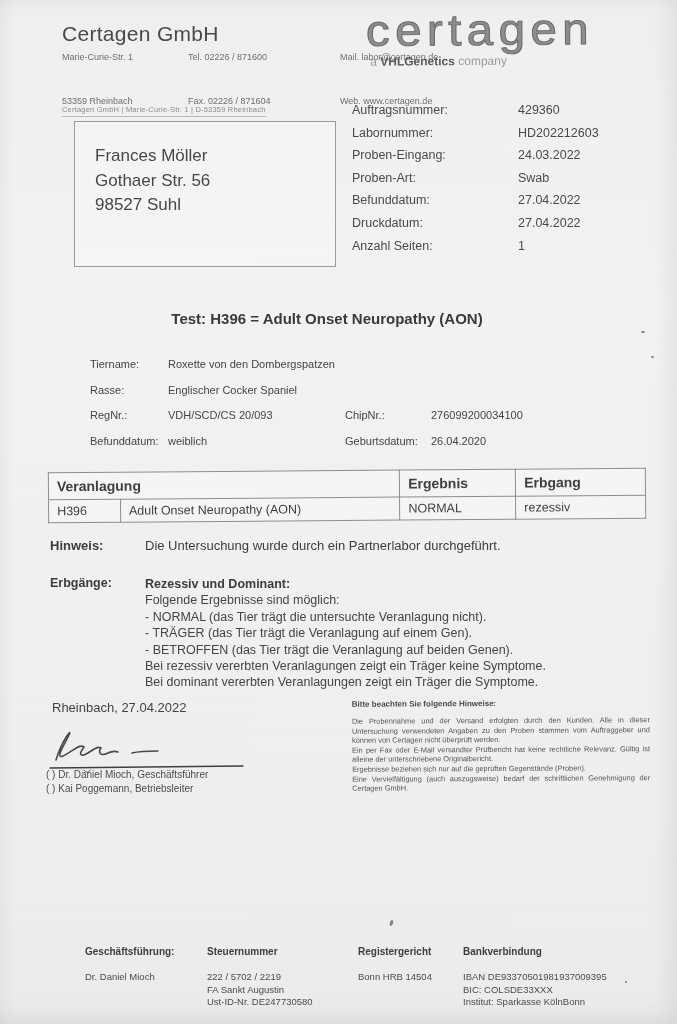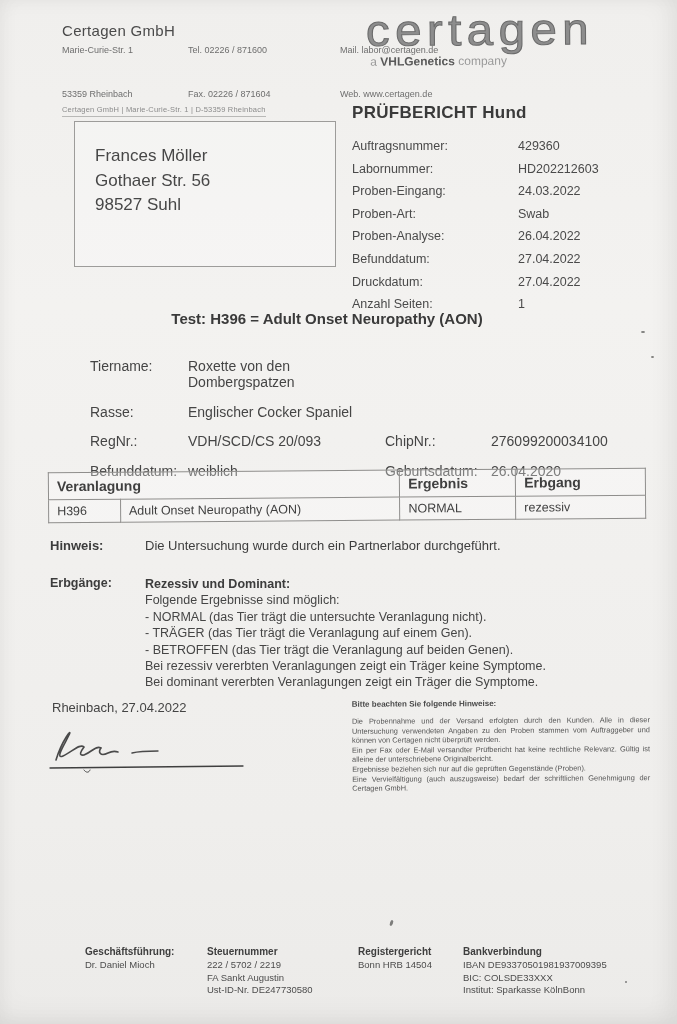--- a/index.html
+++ b/index.html
@@ -9,21 +9,21 @@
     background:#d8d7d5;
   }
   .page{
     position:relative;width:677px;height:1024px;overflow:hidden;
     background:linear-gradient(180deg,#f0efed 0%,#f3f2f0 30%,#efeeec 80%,#ecebe9 100%);
     box-shadow:inset -10px 0 22px rgba(0,0,0,0.045), inset 0 -12px 24px rgba(0,0,0,0.035), inset 6px 0 14px rgba(0,0,0,0.02);
     color:#3d3d3d;
   }
   
   .sender{position:absolute;left:62px;top:22px;}
-  .sender .company{font-size:15px;color:#4a4a4a;letter-spacing:.3px;margin-bottom:6px;}
+  .sender .company{font-size:21px;color:#4a4a4a;letter-spacing:.3px;margin-bottom:6px;}
   .sender-grid{display:grid;grid-template-columns:92px 118px auto;column-gap:8px;row-gap:4px;font-size:9px;color:#6e6e6e;gap:34px;}
   .logo{position:absolute;left:366px;top:8px;transform:rotate(-0.4deg);}
   .logo-word{
     font-size:44px;line-height:44px;color:#8d8d8d;letter-spacing:5px;
     -webkit-text-stroke:1px #6b6b6b;transform:scaleX(1.08);transform-origin:left;
   }
   .logo-sub{font-size:12px;color:#9a9a9a;margin-top:2px;margin-left:4px;}
   .logo-sub b{color:#5a5a5a;font-weight:bold;}
   
   .return-line{
@@ -38,21 +38,21 @@
   
   .meta{position:absolute;left:352px;top:103px;width:300px;}
   .meta-title{font-size:17px;font-weight:bold;color:#3a3a3a;letter-spacing:.3px;margin-bottom:16px;}
   .meta-row{display:flex;font-size:12.5px;color:#4a4a4a;margin-bottom:8.6px;}
   .meta-label{width:126px;flex:none;}
   .meta-value{flex:1;margin-left:40px;}
   
   .test-title{position:absolute;left:0;top:310px;width:654px;text-align:center;font-size:15px;font-weight:bold;color:#3a3a3a;}
   
   .animal{position:absolute;left:90px;top:358px;width:540px;}
-  .animal-row{display:flex;font-size:14px;color:#454545;margin-bottom:13.5px;gap:20px;}
+  .animal-row{display:flex;font-size:11px;color:#454545;margin-bottom:13.5px;}
   .a-label{width:78px;flex:none;}
   .a-value{width:177px;flex:none;}
   .a-label2{width:86px;flex:none;}
   .a-value2{flex:1;}
   
   .rtable{
     position:absolute;left:48px;top:470px;width:598px;border-collapse:collapse;
     transform:rotate(-0.45deg);background:rgba(255,255,255,0.3);
   }
   .rtable th,.rtable td{border:1px solid #8f8e8c;padding:3px 8px;text-align:left;color:#3f3f3f;}
@@ -73,21 +73,21 @@
   .place-date{position:absolute;left:52px;top:700px;font-size:13px;color:#444;}
   .signature{position:absolute;left:46px;top:722px;}
   .signers{position:absolute;left:46px;top:768px;font-size:10px;line-height:13.5px;color:#4c4c4c;}
   
   .notices{position:absolute;left:352px;top:699px;width:298px;transform:rotate(-0.3deg);}
   .notices-title{font-size:8px;font-weight:bold;color:#4a4a4a;margin-bottom:8px;}
   .notices p{margin:0;font-size:7.4px;line-height:9.6px;color:#555;text-align:justify;}
   
   .footer{position:absolute;left:0;top:946px;width:677px;font-size:9.5px;color:#4c4c4c;}
   .f-col{position:absolute;top:0;}
-  .f-title{font-weight:bold;font-size:10px;color:#3e3e3e;margin-bottom:2px;}
+  .f-title{font-weight:bold;font-size:10px;color:#3e3e3e;margin-bottom:14px;}
   .f-col div.f-line{line-height:12.5px;}
   .f-col-1{left:85px;}
   .f-col-2{left:207px;}
   .f-col-3{left:358px;}
   .f-col-4{left:463px;}
   
   .speck{position:absolute;background:#7d7d7b;border-radius:50%;}
   .speck.s1{left:390px;top:920px;width:3px;height:6px;transform:rotate(20deg);}
   .speck.s2{left:641px;top:331px;width:4px;height:2px;}
   .speck.s3{left:651px;top:356px;width:3px;height:2px;}
@@ -119,40 +119,35 @@
 
   <div class="addr-window">
     <div class="lines">
       <div>Frances Möller</div>
       <div>Gothaer Str. 56</div>
       <div>98527 Suhl</div>
     </div>
   </div>
 
   <div class="meta">
-    <div class="meta-title">PRÜFBERICHT Hund</div>
     <div class="meta-row">
         <span class="meta-label">Auftragsnummer:</span>
         <span class="meta-value">429360</span>
       </div>
     <div class="meta-row">
         <span class="meta-label">Labornummer:</span>
         <span class="meta-value">HD202212603</span>
       </div>
     <div class="meta-row">
         <span class="meta-label">Proben-Eingang:</span>
         <span class="meta-value">24.03.2022</span>
       </div>
     <div class="meta-row">
         <span class="meta-label">Proben-Art:</span>
         <span class="meta-value">Swab</span>
-      </div>
-    <div class="meta-row">
-        <span class="meta-label">Proben-Analyse:</span>
-        <span class="meta-value">26.04.2022</span>
       </div>
     <div class="meta-row">
         <span class="meta-label">Befunddatum:</span>
         <span class="meta-value">27.04.2022</span>
       </div>
     <div class="meta-row">
         <span class="meta-label">Druckdatum:</span>
         <span class="meta-value">27.04.2022</span>
       </div>
     <div class="meta-row">
@@ -224,20 +219,24 @@
 
   <div class="signature">
     <svg width="200" height="55" viewBox="0 0 200 55">
       <path d="M10 38 C 16 18, 27 5, 23 13 C 20 20, 8 38, 17 34 C 26 30, 34 21, 38 25 C 35 29, 32 34, 38 33 C 46 30, 50 23, 55 26 C 52 30, 54 35, 62 31 C 66 29, 69 29, 72 30" fill="none" stroke="#4a4a4a" stroke-width="1.6" stroke-linecap="round"></path>
       <path d="M86 31 C 94 29, 104 29, 112 29" fill="none" stroke="#4a4a4a" stroke-width="1.4" stroke-linecap="round"></path>
       <path d="M4 46 L 197 44" fill="none" stroke="#3f3f3f" stroke-width="1.3" stroke-linecap="round"></path>
       <path d="M38 48 C 40 51, 43 51, 44 48" fill="none" stroke="#4a4a4a" stroke-width="1" stroke-linecap="round"></path>
     </svg>
   </div>
 
+  <div class="signers">
+    <div>( ) Dr. Daniel Mioch, Geschäftsführer</div>
+    <div>( ) Kai Poggemann, Betriebsleiter</div>
+  </div>
 
   <div class="notices">
     <div class="notices-title">Bitte beachten Sie folgende Hinweise:</div>
     <p>Die Probennahme und der Versand erfolgten durch den Kunden. Alle in dieser Untersuchung verwendeten Angaben zu den Proben stammen vom Auftraggeber und können von Certagen nicht überprüft werden.</p>
     <p>Ein per Fax oder E-Mail versandter Prüfbericht hat keine rechtliche Relevanz. Gültig ist alleine der unterschriebene Originalbericht.</p>
     <p>Ergebnisse beziehen sich nur auf die geprüften Gegenstände (Proben).</p>
     <p>Eine Vervielfältigung (auch auszugsweise) bedarf der schriftlichen Genehmigung der Certagen GmbH.</p>
   </div>
 
   <div class="footer">

